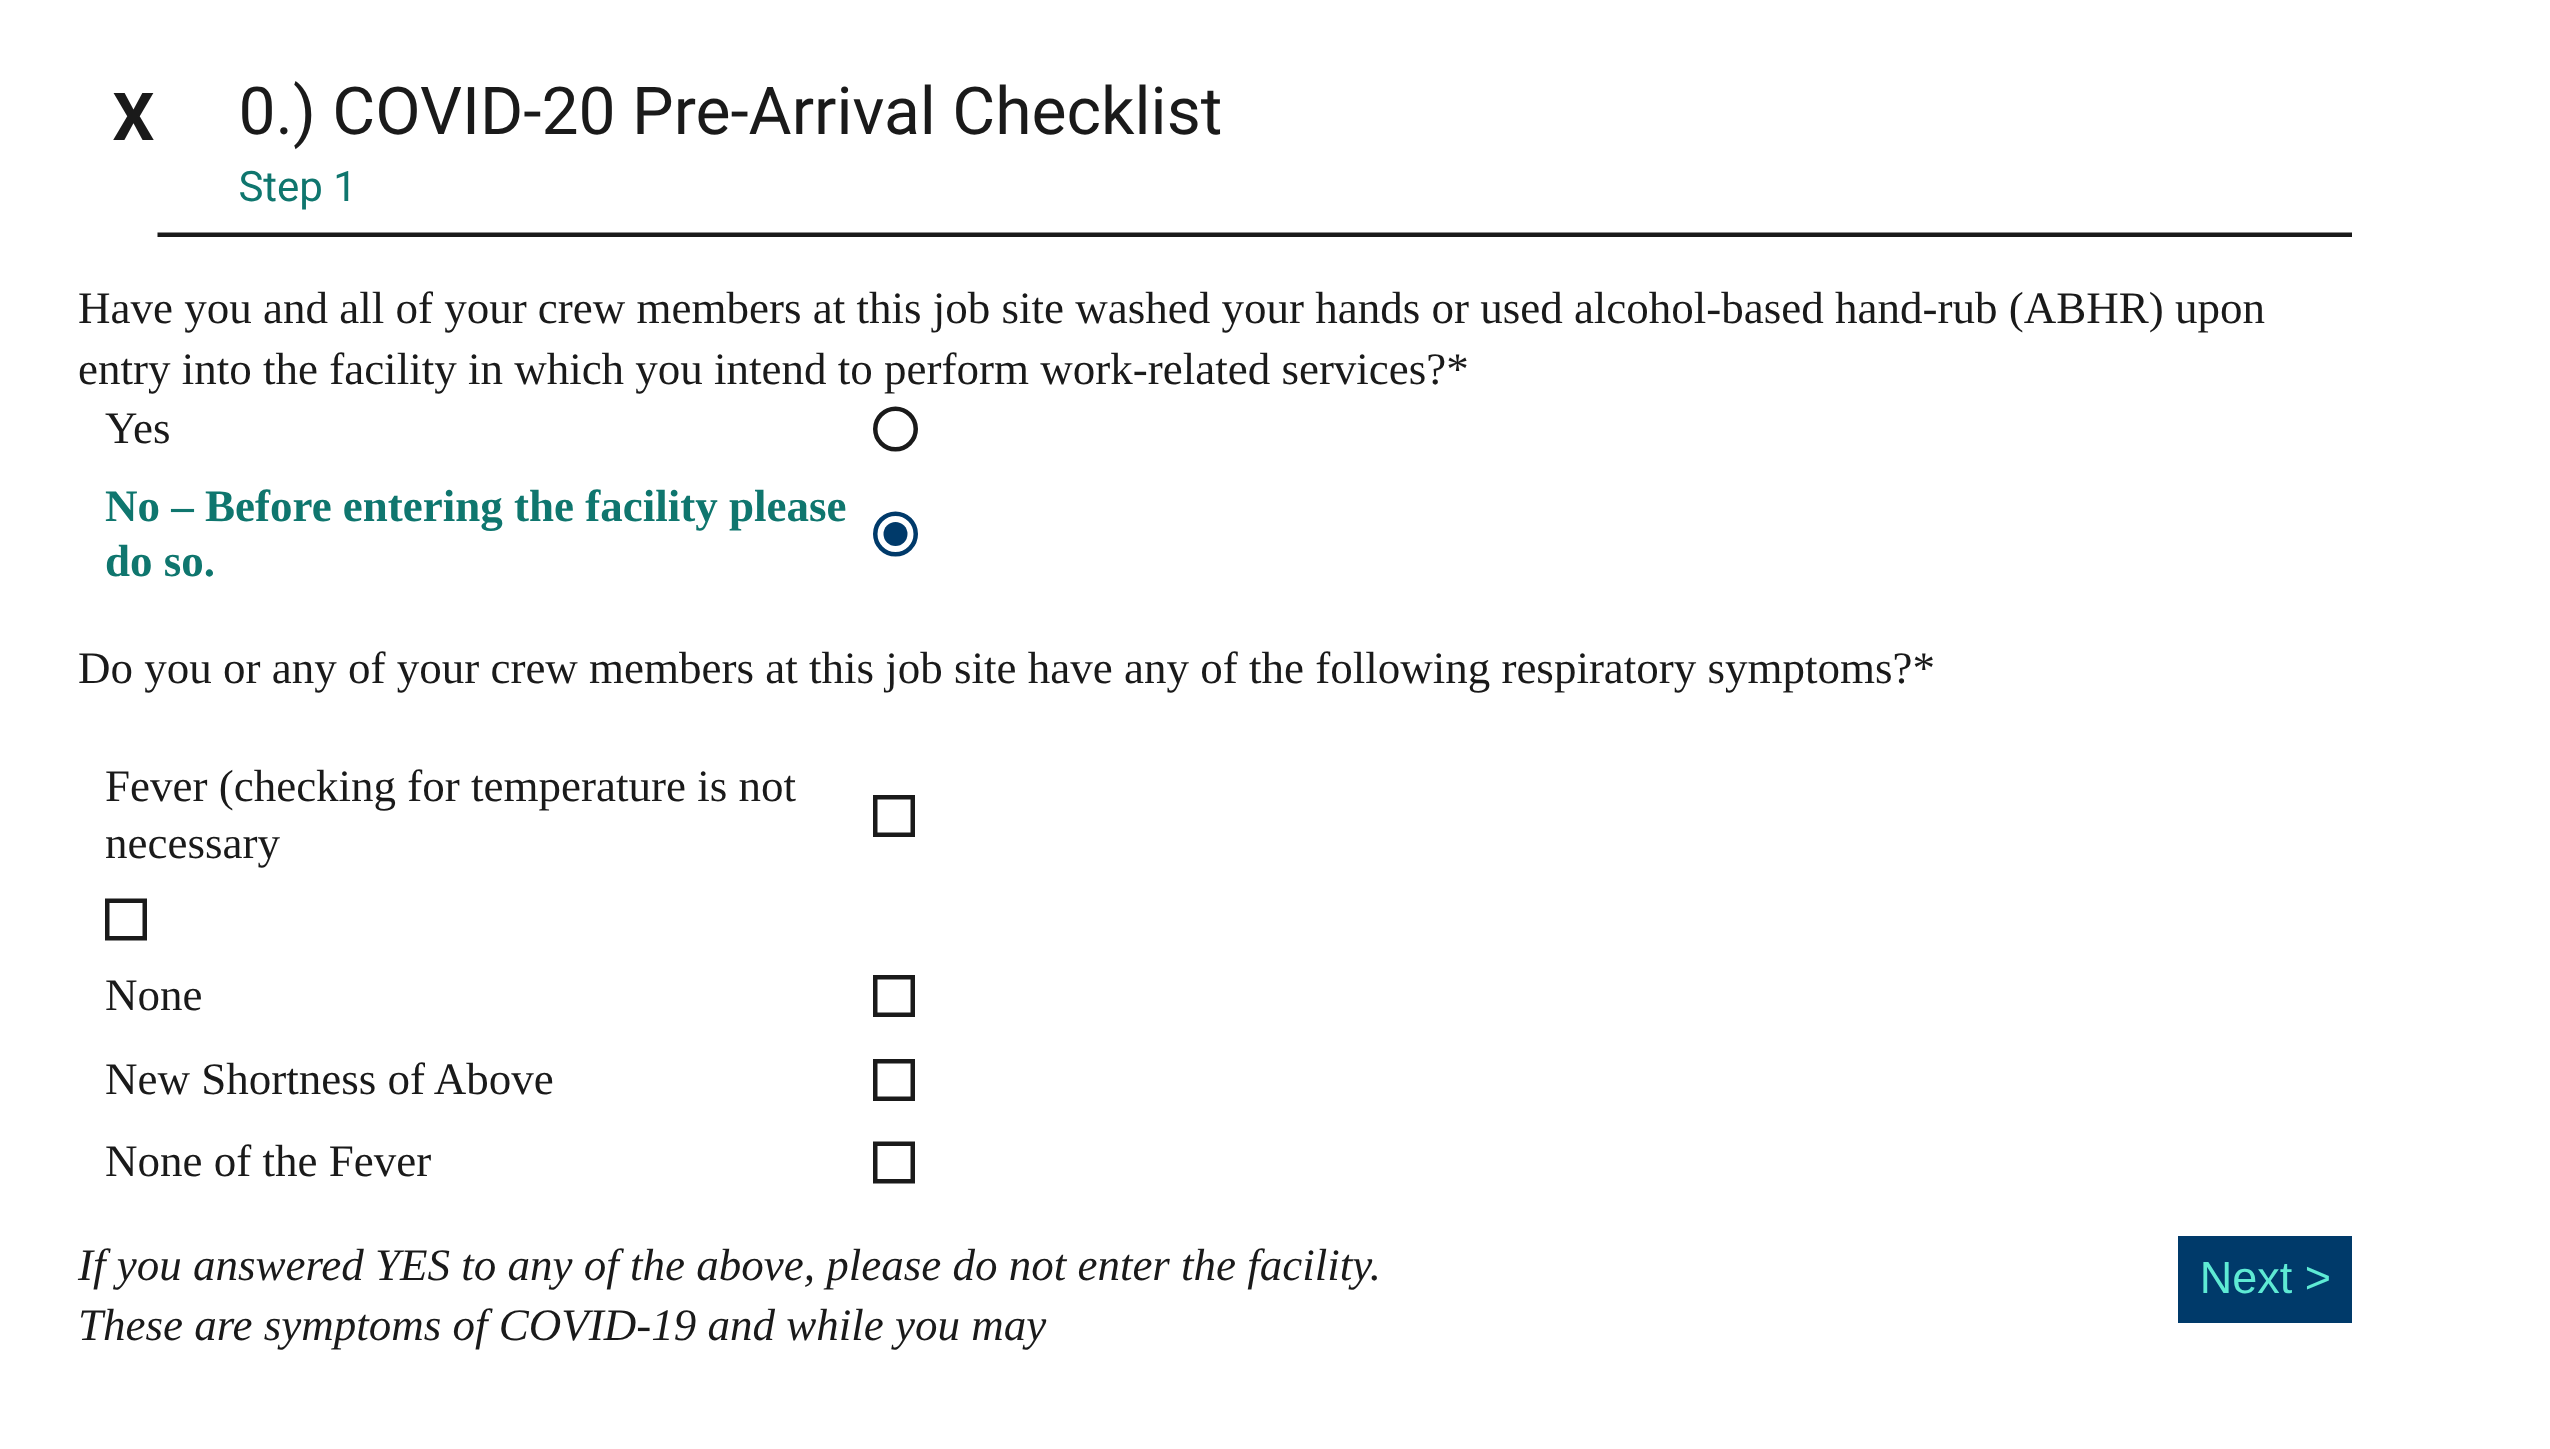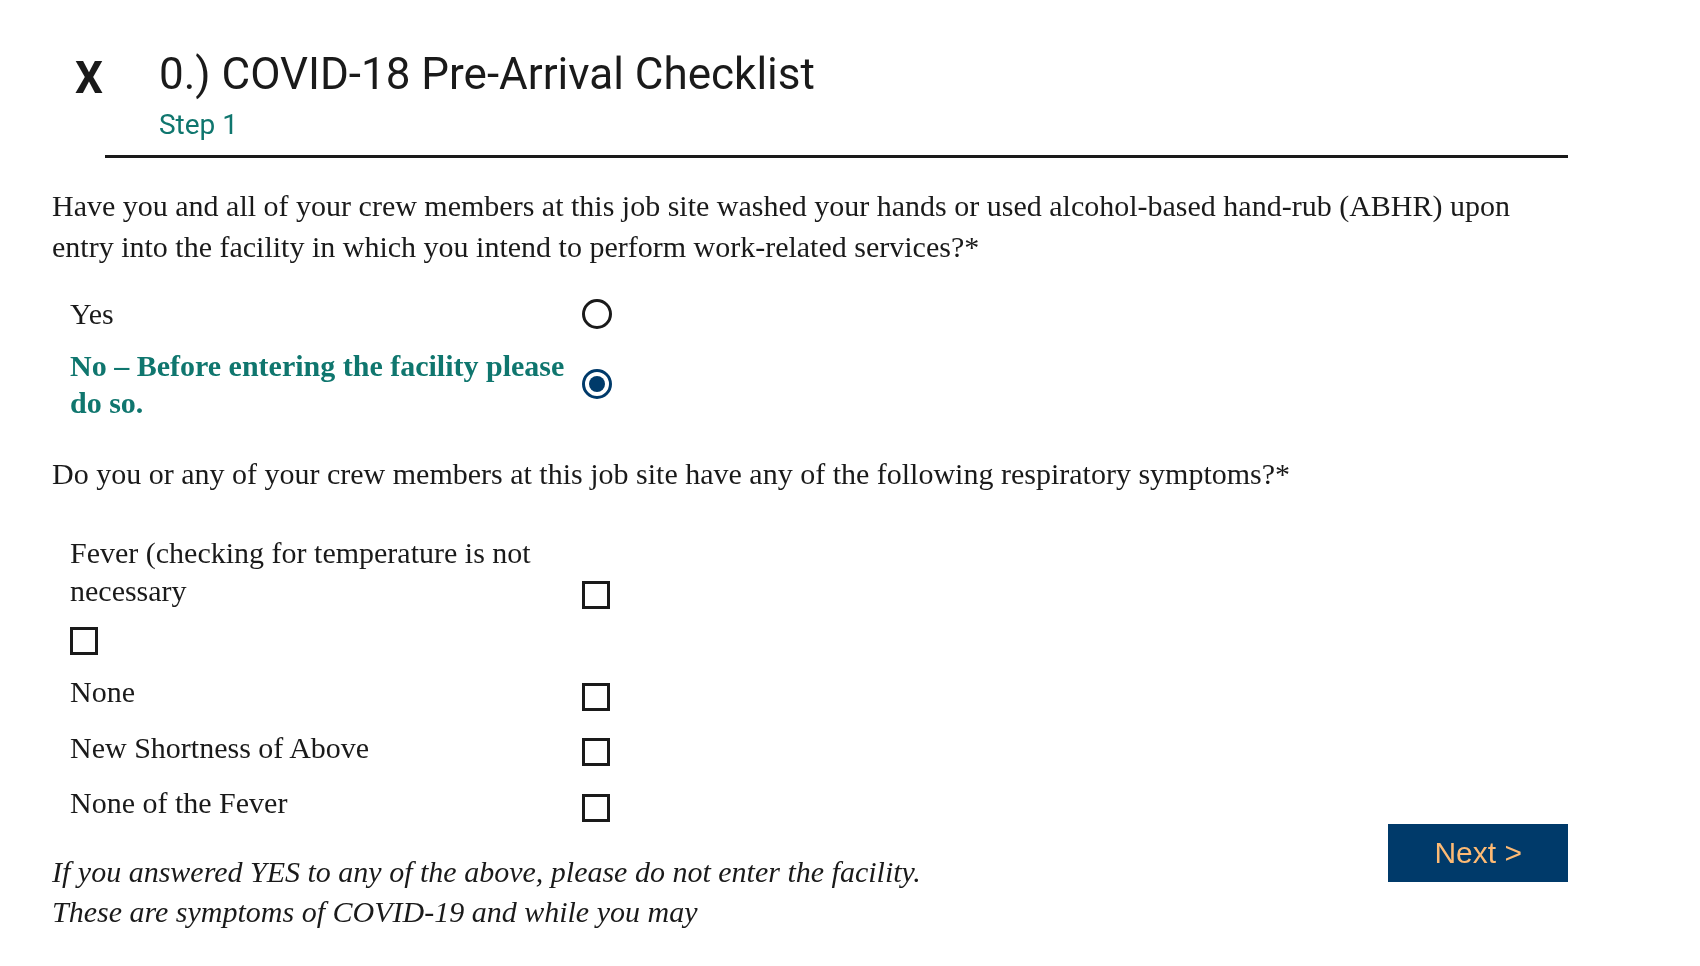--- a/index.html
+++ b/index.html
@@ -57,21 +57,20 @@
       padding: 28px 132px 0 52px;
       font-family: Liberation Serif, serif;
     }
     .question-text {
       font-size: 30px;
       font-weight: 400;
       color: #1a1a1a;
       line-height: 1.35;
     }
     .options-block {
-      margin-top: 28px;
       margin-left: 18px;
     }
     .option-row {
       display: flex;
       align-items: center;
       margin-bottom: 14px;
     }
     .option-label {
       font-size: 30px;
       font-weight: 400;
@@ -101,21 +100,21 @@
       width: 16px;
       height: 16px;
       background: #003a6a;
       border-radius: 50%;
     }
     .q2-block {
       margin-top: 32px;
     }
     .checkbox-row {
       display: flex;
-      align-items: flex-end;
+      align-items: center;
       margin-bottom: 18px;
     }
     .checkbox-label {
       font-size: 30px;
       font-weight: 400;
       color: #1a1a1a;
       width: 512px;
       line-height: 1.25;
     }
     .checkbox {
@@ -131,40 +130,40 @@
       color: #1a1a1a;
       line-height: 1.35;
       margin-top: 30px;
       max-width: 900px;
     }
     .next-btn {
       position: absolute;
       right: 132px;
       bottom: 84px;
       background: #003a6a;
-      color: #fdba74;
-      font-size: 30px;
-      font-weight: 400;
-      padding: 12px 46px;
+      color: #5eead4;
+      font-size: 30px;
+      font-weight: 400;
+      padding: 12px 14px;
       border: none;
       cursor: pointer;
     }
     .checkboxes-block {
       margin-top: 40px;
       margin-left: 18px;
     }
   </style>
 </head>
 <body>
 
 <div class="container">
   <div class="header-row">
     <div class="close-btn">X</div>
     <div class="title-block">
-      <div class="page-title">0.) COVID-18 Pre-Arrival Checklist</div>
+      <div class="page-title">0.) COVID-20 Pre-Arrival Checklist</div>
       <div class="step-label">Step 1</div>
     </div>
   </div>
   <hr class="divider">
 
   <div class="content">
     <div class="question-text">Have you and all of your crew members at this job site washed your hands or used alcohol-based hand-rub (ABHR) upon entry into the facility in which you intend to perform work-related services?*</div>
 
     <div class="options-block">
       <div class="option-row">

